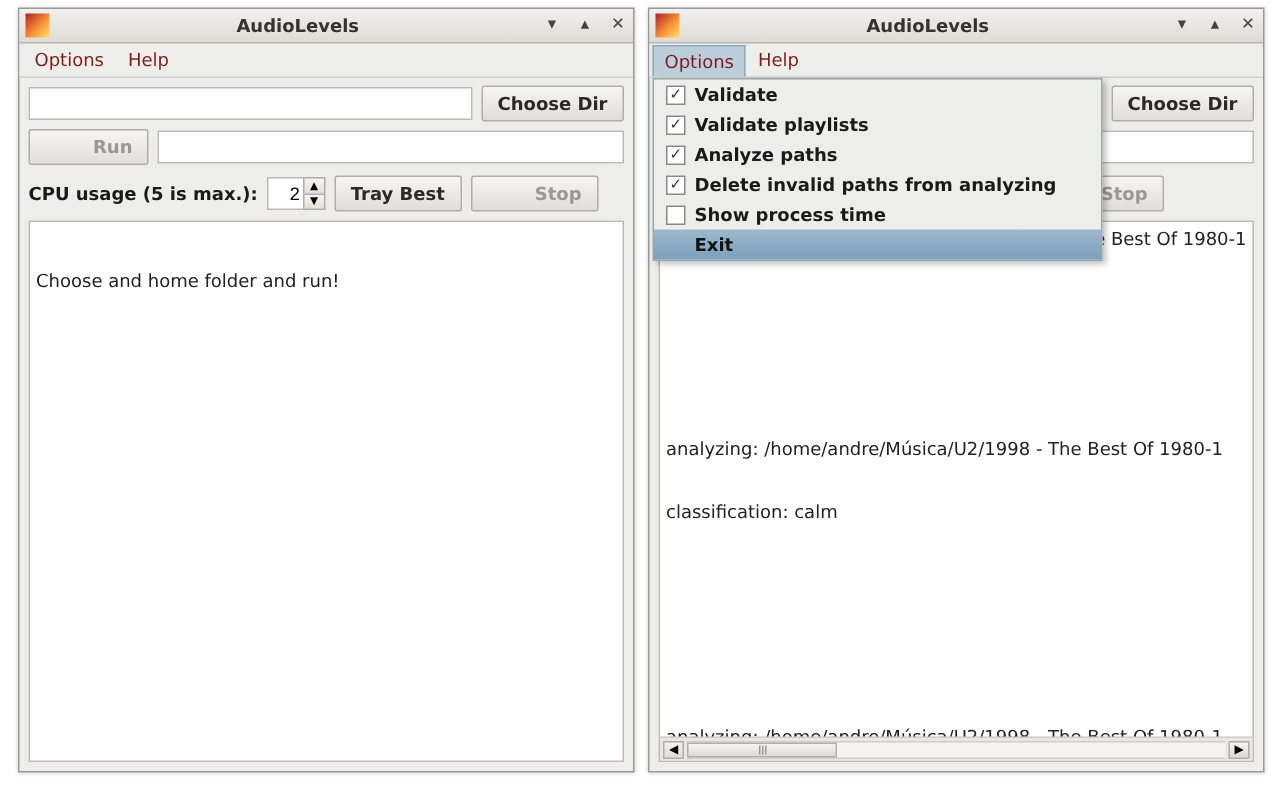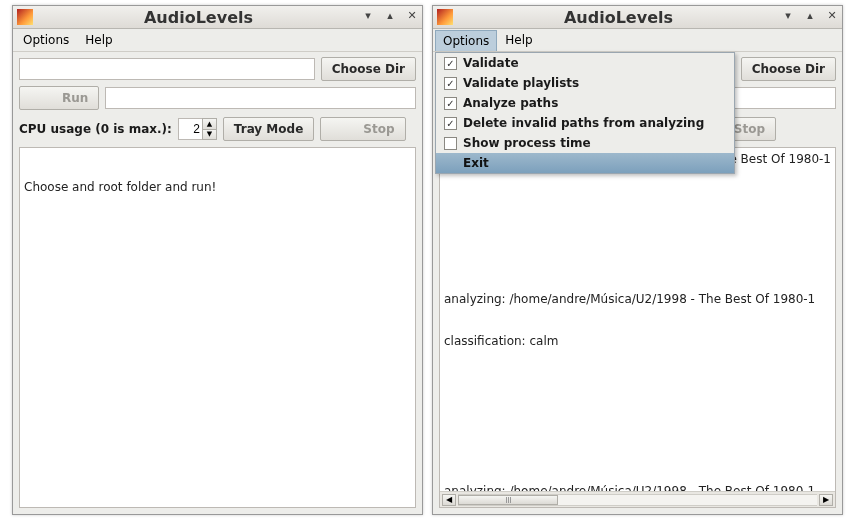--- a/index.html
+++ b/index.html
@@ -31,38 +31,38 @@
     padding: 0 4px;
     font-weight: bold;
     color: #333;
     position: relative;
   }
   .titlebar .app-icon {
     width: 16px; height: 16px;
     background: linear-gradient(135deg, #b02020 0%, #ff9a3a 60%, #ffe070 100%);
     margin-right: 6px;
   }
-  .titlebar .title { flex: 1; text-align: center; font-size: 16px; }
+  .titlebar .title { flex: 1; text-align: center; font-size: 12px; }
   .titlebar .spacer-right { width: 60px; }
   .titlebar .win-controls { position: absolute; right: 4px; top: 3px; display: flex; gap: 10px; }
   .titlebar .win-controls .wc { width: 12px; height: 12px; display: flex; align-items: center; justify-content: center; font-size: 11px; color: #444; cursor: pointer; }
 
   .menubar {
     height: 23px;
     background: #ededea;
     border-bottom: 1px solid #cfcdc7;
     display: flex;
     align-items: stretch;
     padding: 0 2px;
     font-size: 12px;
   }
   .menubar .menu-item {
     padding: 4px 8px;
     cursor: pointer;
-    color: #000000;
+    color: #7f1d1d;
     display: flex;
     align-items: center;
   }
   .menubar .menu-item.active {
     background: #bccedc;
     border: 1px solid #8fa9bd;
     border-bottom: none;
     margin-top: 1px;
     padding: 3px 7px 4px 7px;
   }
@@ -252,35 +252,35 @@
     <input type="text" value="" style="">
     <div class="btn">Choose Dir</div>
   </div>
 
   <div class="toolbar-row" style="padding-top:0;">
     <div class="btn disabled" style="min-width:55px;">Run</div>
     <input type="text" style="">
   </div>
 
   <div class="row2">
-    <span class="cpu-label">CPU usage (0 is max.):</span>
+    <span class="cpu-label">CPU usage (5 is max.):</span>
     <div class="spinner">
       <input type="text" value="2" style="">
       <div class="spin-btns">
         <div class="sb">▲</div>
         <div class="sb">▼</div>
       </div>
     </div>
-    <div class="btn">Tray Mode</div>
+    <div class="btn">Tray Best</div>
     <div class="btn disabled" style="min-width:55px;">Stop</div>
   </div>
 
   <div class="log-area-wrap">
     <div class="log-area">
-      <div class="log-line">Choose and root folder and run!</div>
+      <div class="log-line">Choose and home folder and run!</div>
     </div>
   </div>
 </div>
 
 <div class="window win-right">
   <div class="titlebar">
     <div class="app-icon"></div>
     <div class="title">AudioLevels</div>
     <div class="spacer-right"></div>
     <div class="win-controls">

